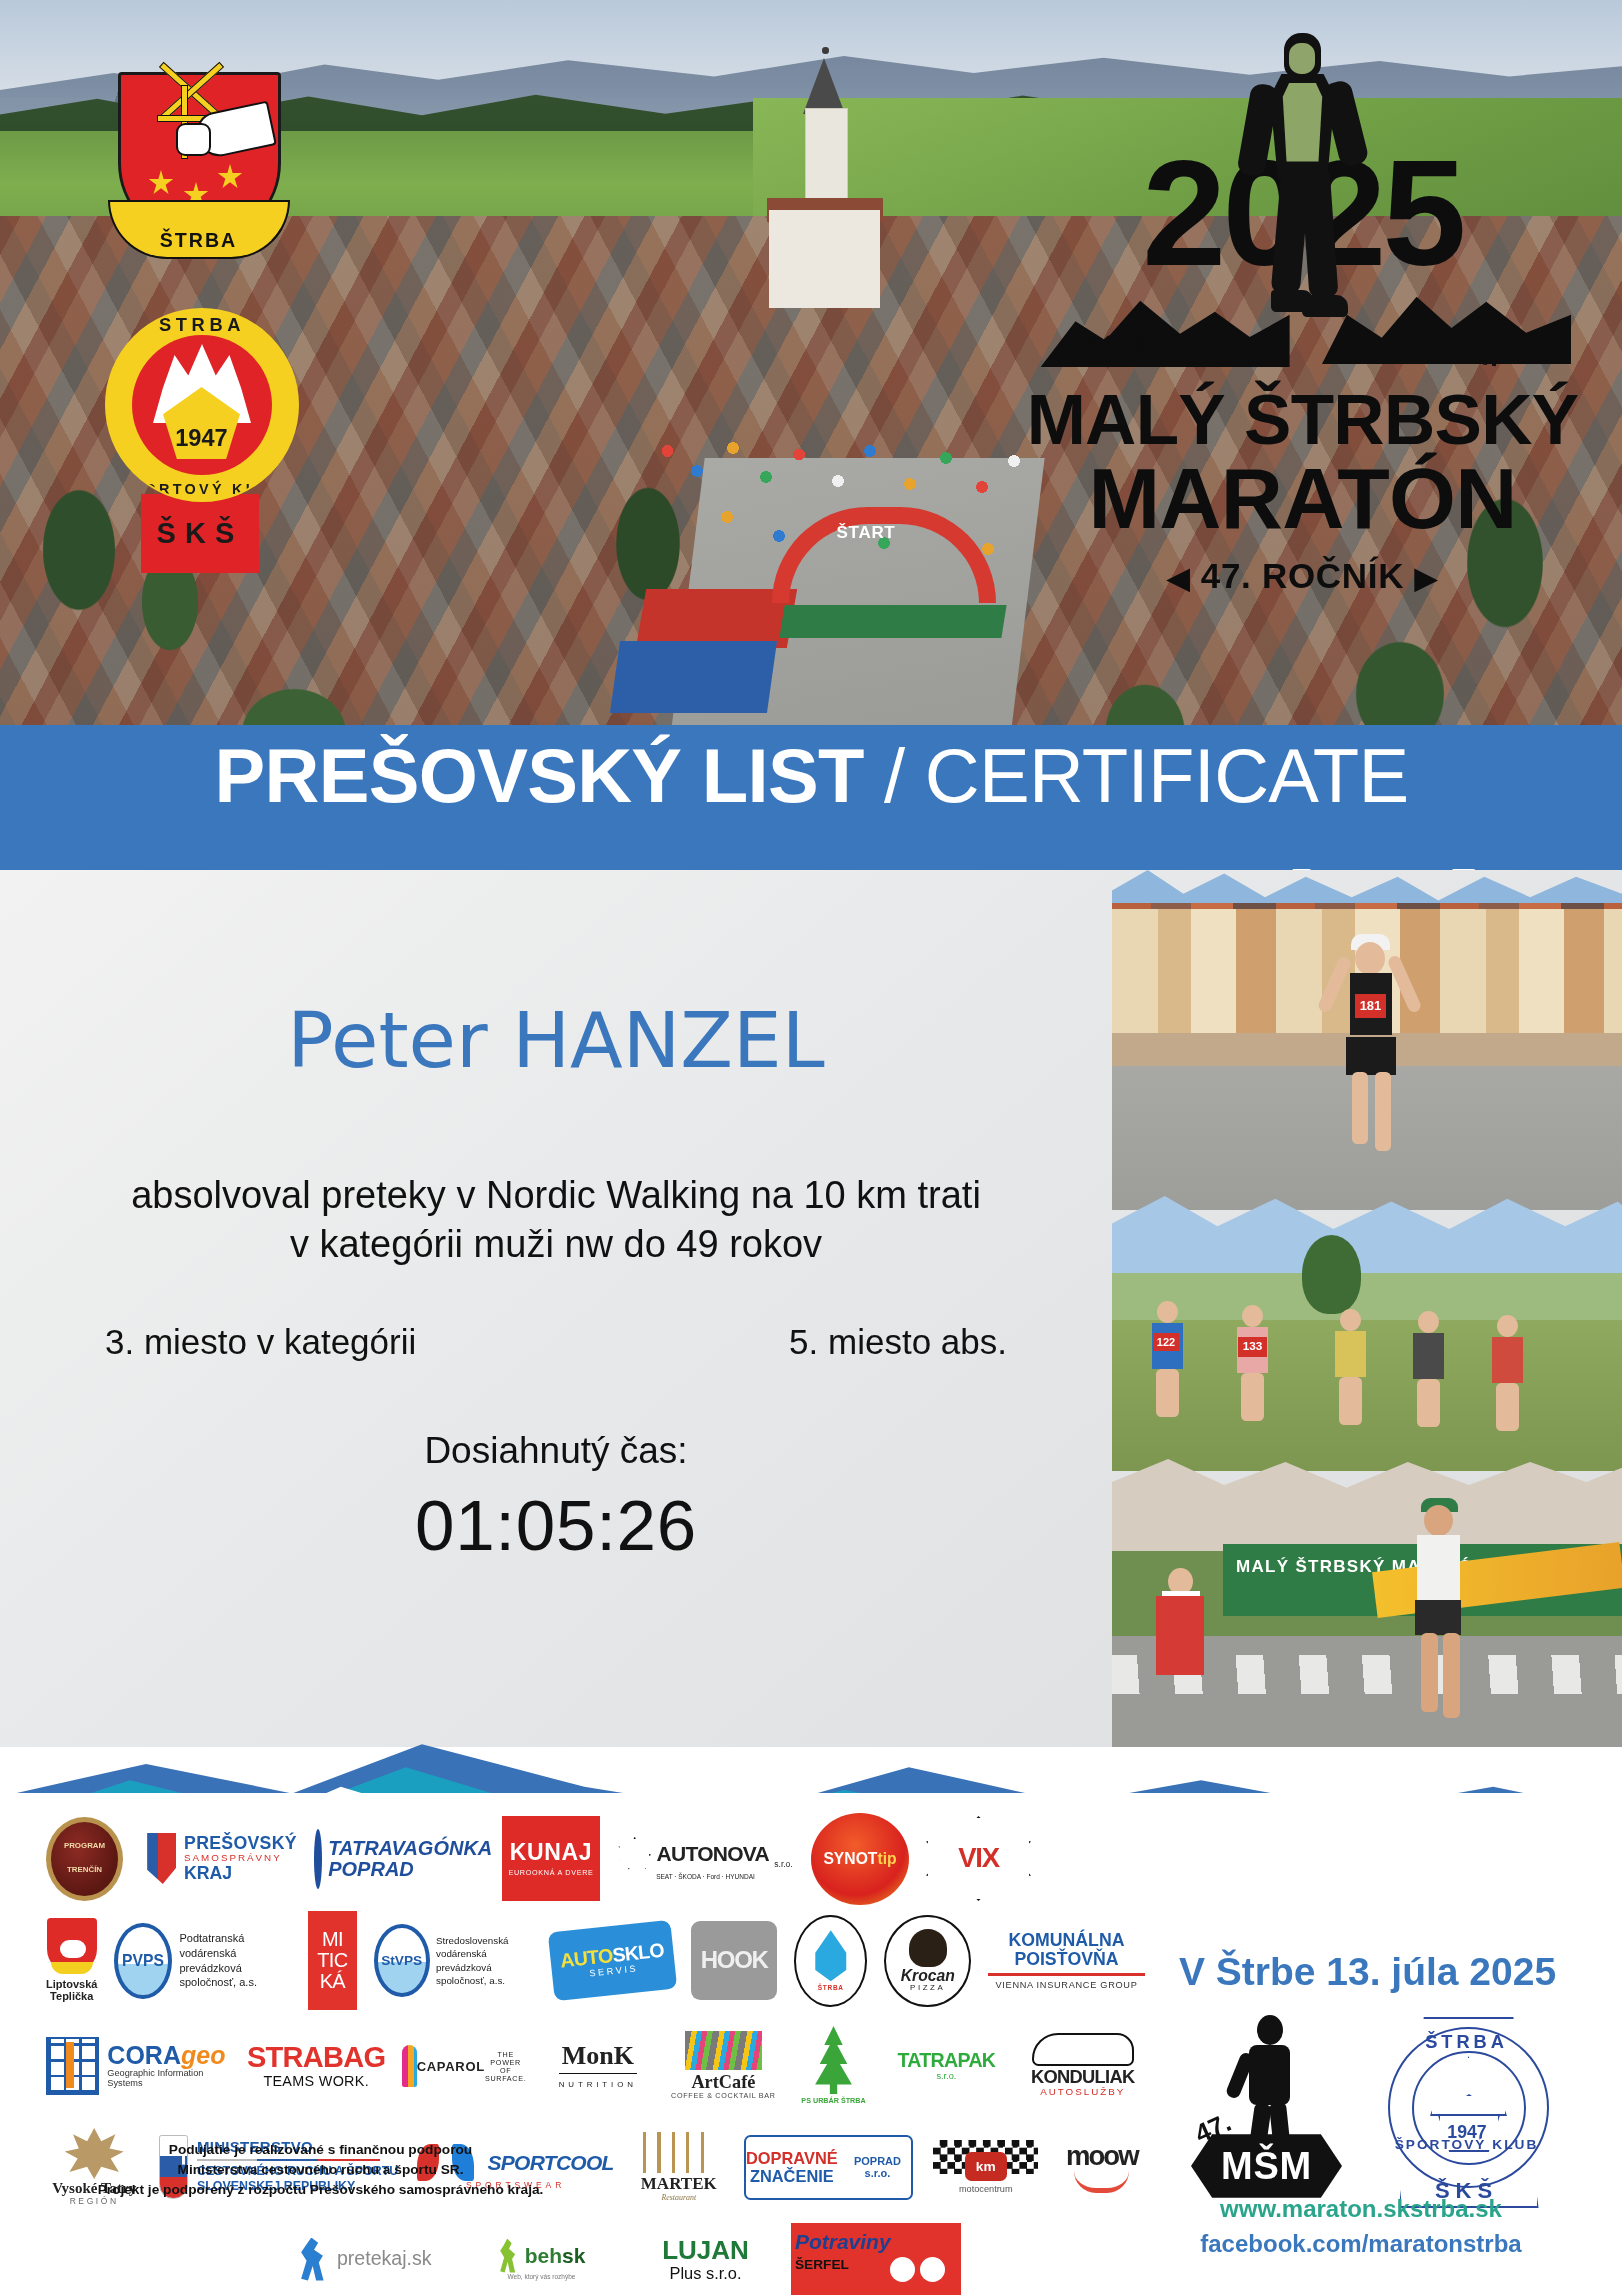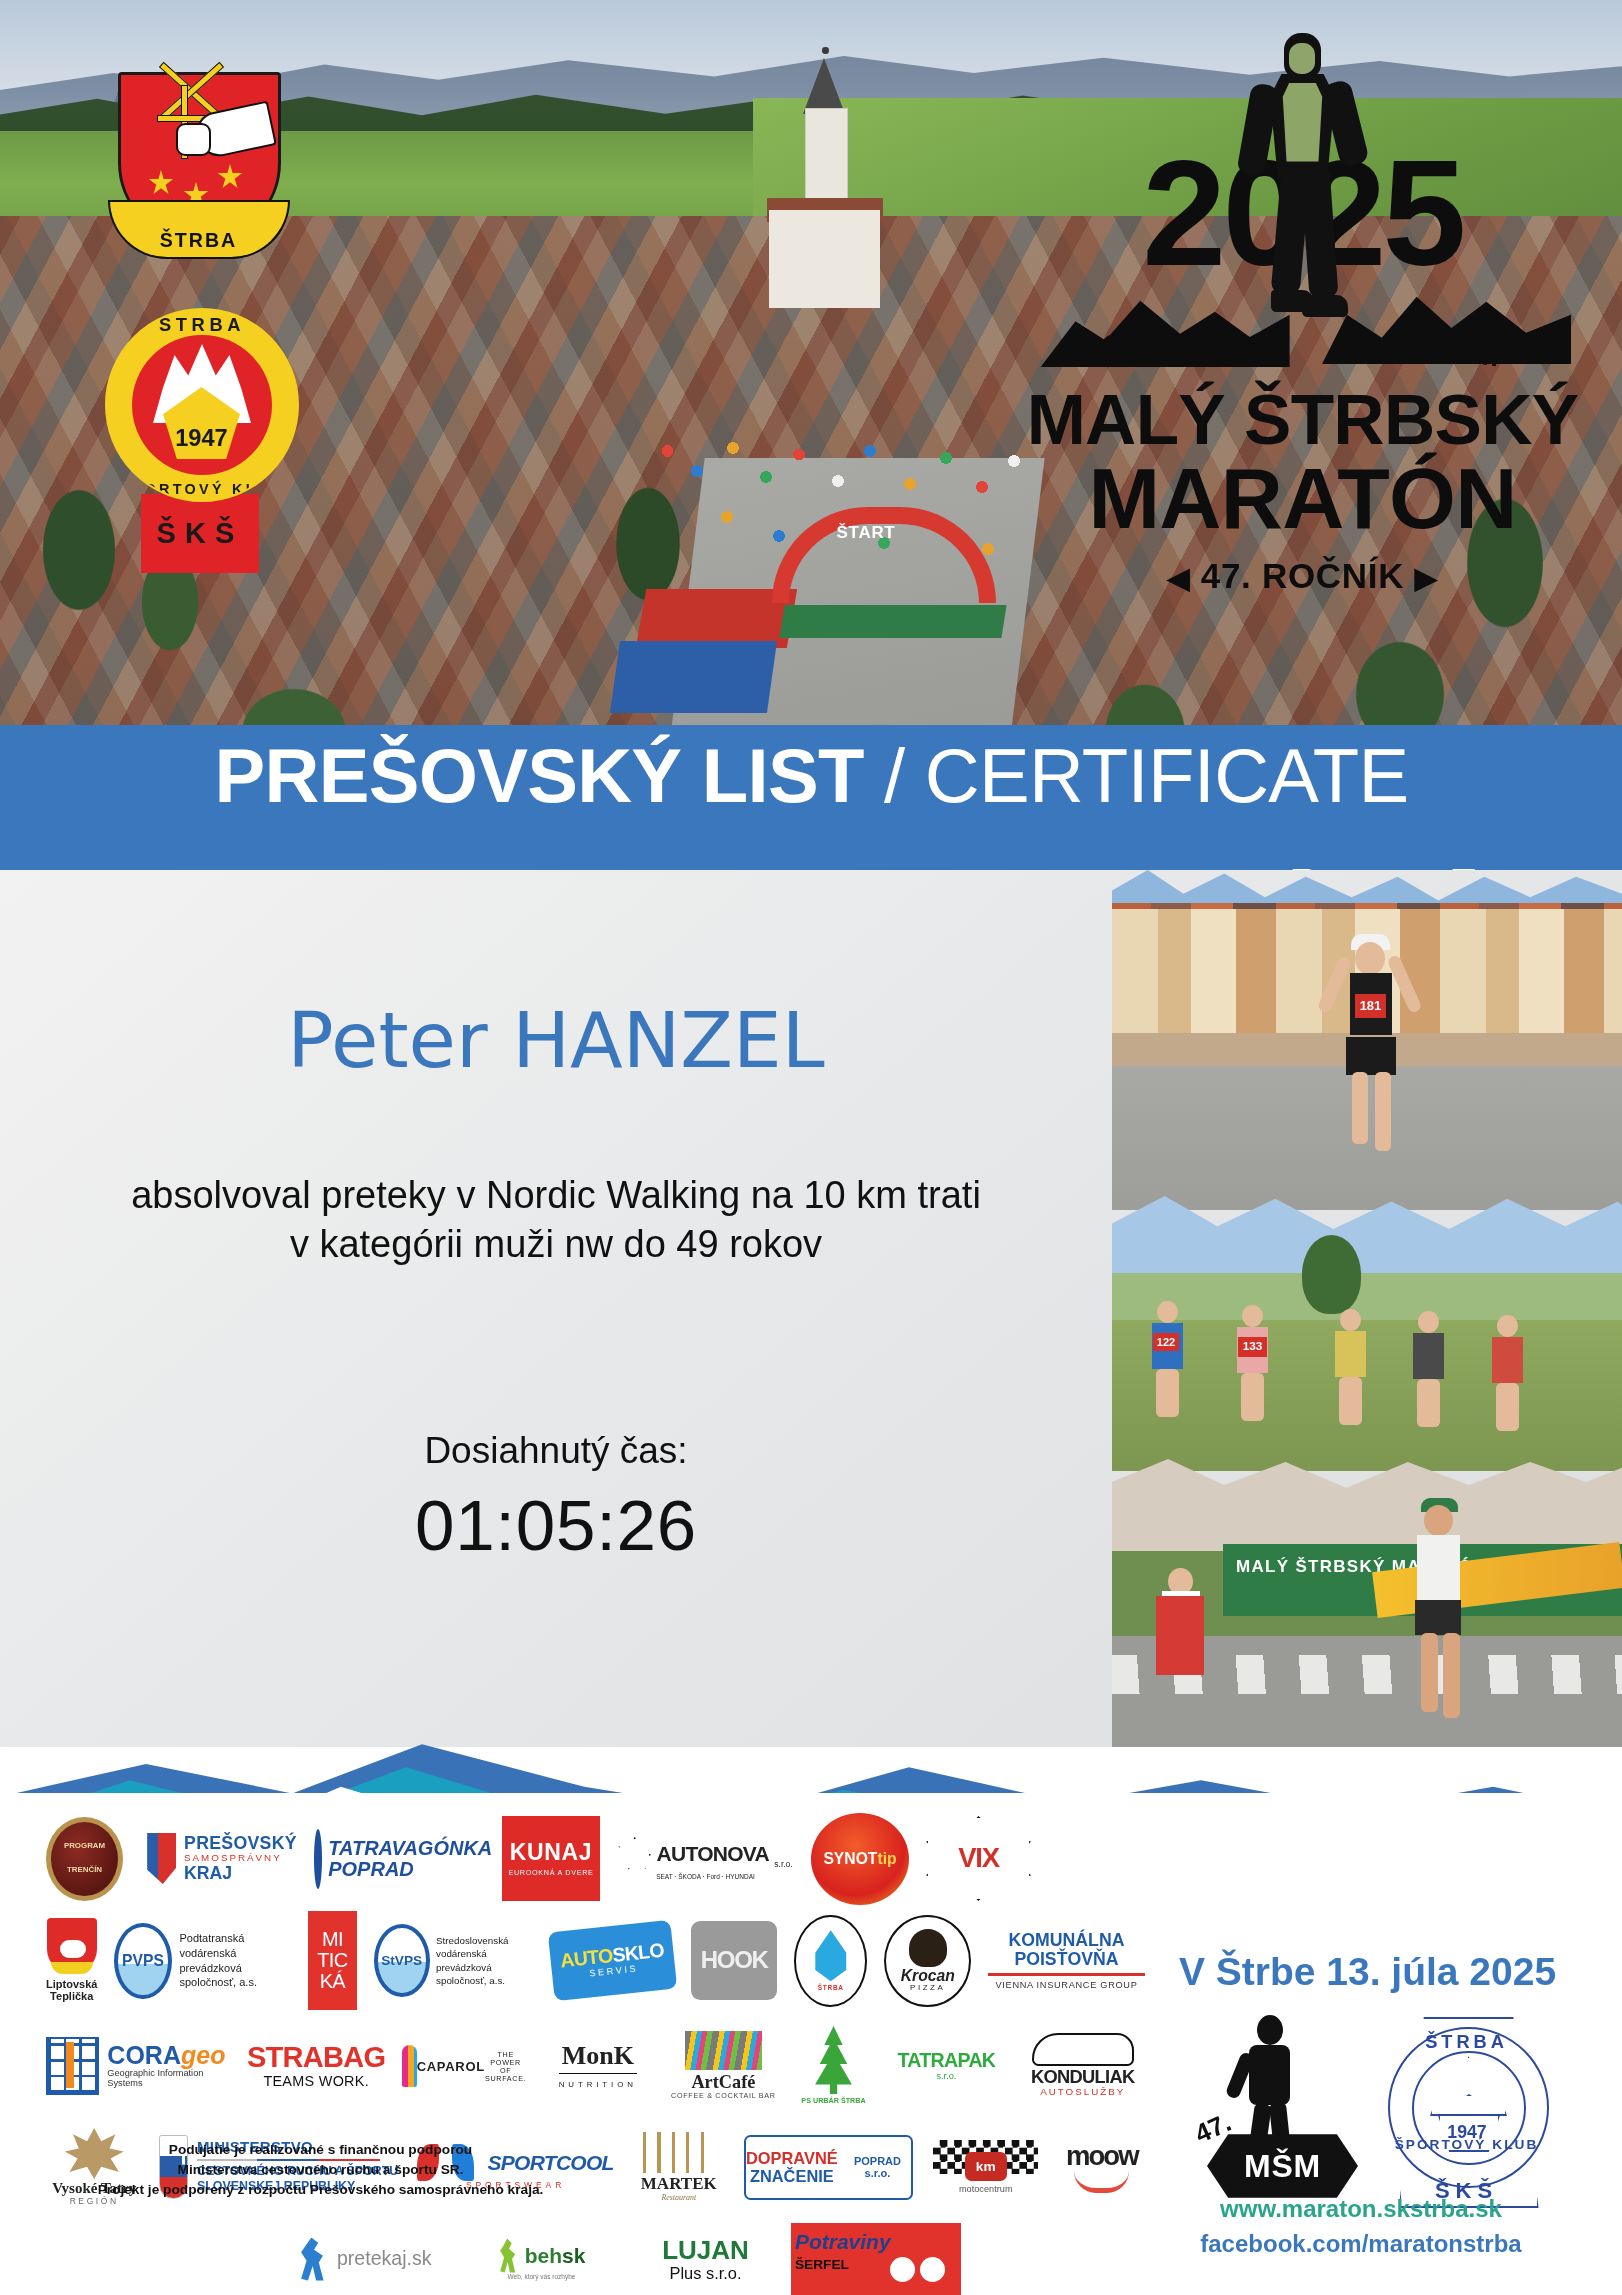--- a/index.html
+++ b/index.html
@@ -531,24 +531,24 @@
     font-size:39px;font-weight:bold;color:#3a77bd;
   }
   .msm{position:absolute;right:281px;top:222px;width:151px;height:183px;}
   .msm .rn{position:absolute;left:38px;top:0;width:79px;height:137px;}
   .msm .rn .h{position:absolute;left:27.5px;top:0;width:26px;height:30px;border-radius:50%;background:#111;}
   .msm .rn .t{position:absolute;left:19.6px;top:30px;width:41px;height:60px;background:#111;border-radius:7.9px;}
   .msm .rn .l1{position:absolute;left:22px;top:89px;width:17px;height:56px;background:#111;border-radius:5.2px;transform:rotate(8deg);}
   .msm .rn .l2{position:absolute;left:43px;top:88px;width:17px;height:59px;background:#111;border-radius:5.2px;transform:rotate(-6deg);}
   .msm .rn .a1{position:absolute;left:3.9px;top:37px;width:14.4px;height:47px;background:#111;border-radius:6.5px;transform:rotate(22deg);}
   .msm .arrow{
-    position:absolute;left:16px;top:115px;width:151px;height:72px;background:#111;
+    position:absolute;left:0;top:115px;width:151px;height:72px;background:#111;
     clip-path:polygon(0 50%,14% 6%,86% 6%,100% 50%,86% 94%,14% 94%);
     color:#fff;display:flex;align-items:center;justify-content:center;
-    font-size:32px;font-weight:bold;letter-spacing:0.7px;
+    font-size:38px;font-weight:bold;letter-spacing:0.7px;
   }
   .msm .num{position:absolute;left:3.9px;top:98px;font-size:26px;font-weight:bold;color:#111;transform:rotate(-24deg);}
 
   .stamp{
     position:absolute;right:65px;top:216px;width:183px;height:196px;color:#2b4a9e;
   }
   .stamp .circ{position:absolute;left:13px;top:18.3px;width:157px;height:157px;border:2.6px solid #2b4a9e;border-radius:50%;}
   .stamp .circ2{position:absolute;left:37px;top:42px;width:110px;height:110px;border:2px solid #2b4a9e;border-radius:50%;}
   .stamp .top{position:absolute;left:13px;top:22px;width:157px;text-align:center;font-size:18.3px;font-weight:bold;letter-spacing:3.9px;}
   .stamp .pk{position:absolute;left:55px;top:47px;width:73px;height:56px;
@@ -665,20 +665,24 @@
   <div class="name">
     <span>Peter</span>
     <span class="sur">HANZEL</span>
   </div>
 
   <div class="desc">
     <div>absolvoval preteky v Nordic Walking na 10 km trati</div>
     <div>v kategórii muži nw do 49 rokov</div>
   </div>
 
+  <div class="places">
+    <div>3. miesto v kategórii</div>
+    <div>5. miesto abs.</div>
+  </div>
 
   <div class="timelabel">Dosiahnutý čas:</div>
   <div class="timeval">01:05:26</div>
 
   <div class="collage">
     <div class="ph ph1">
       <div class="roofs"></div>
         <div class="houses"></div>
         <div class="road"></div>
       <div class="runner">

